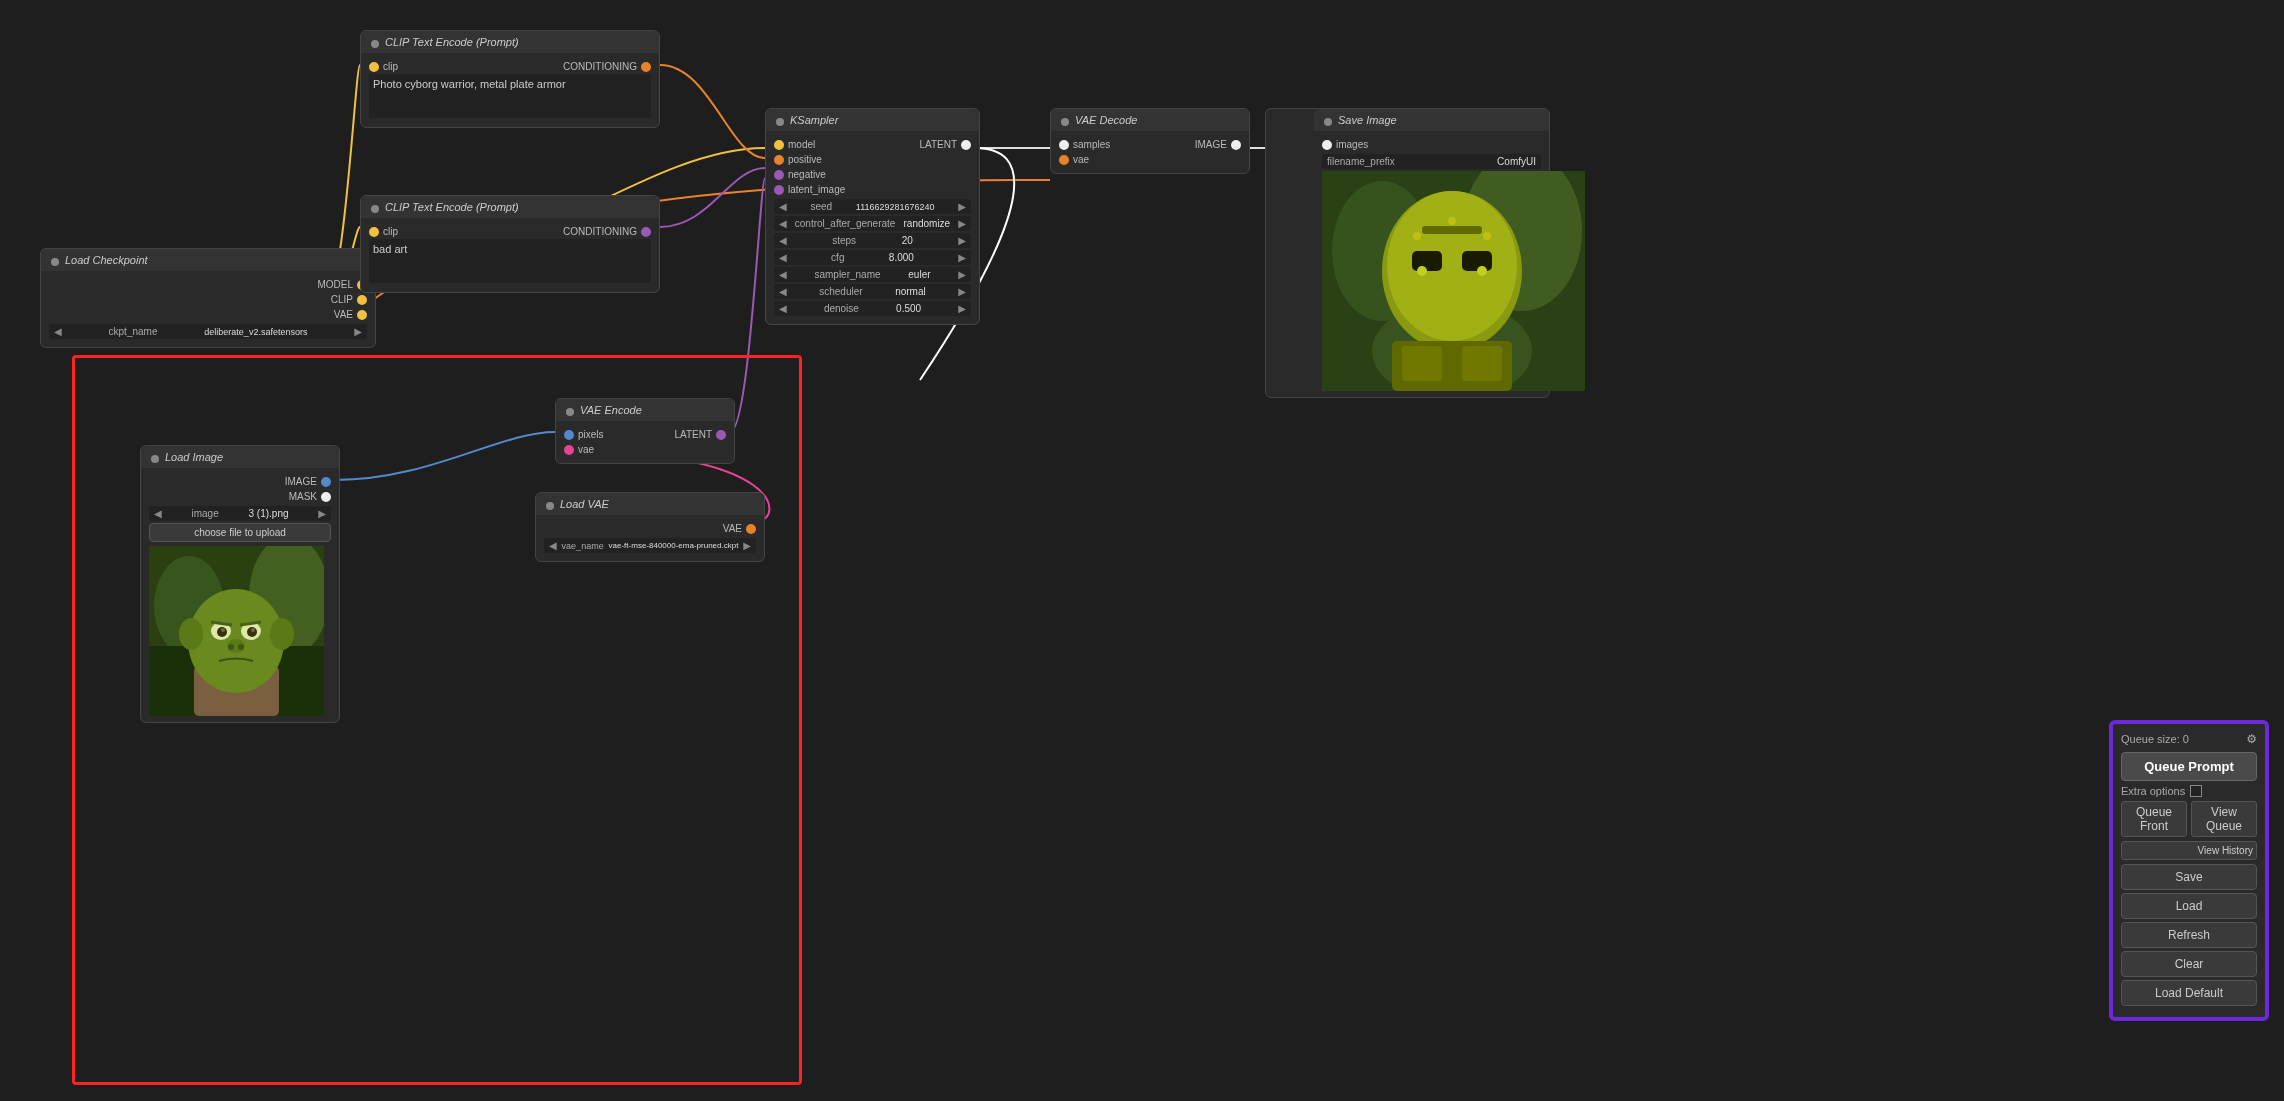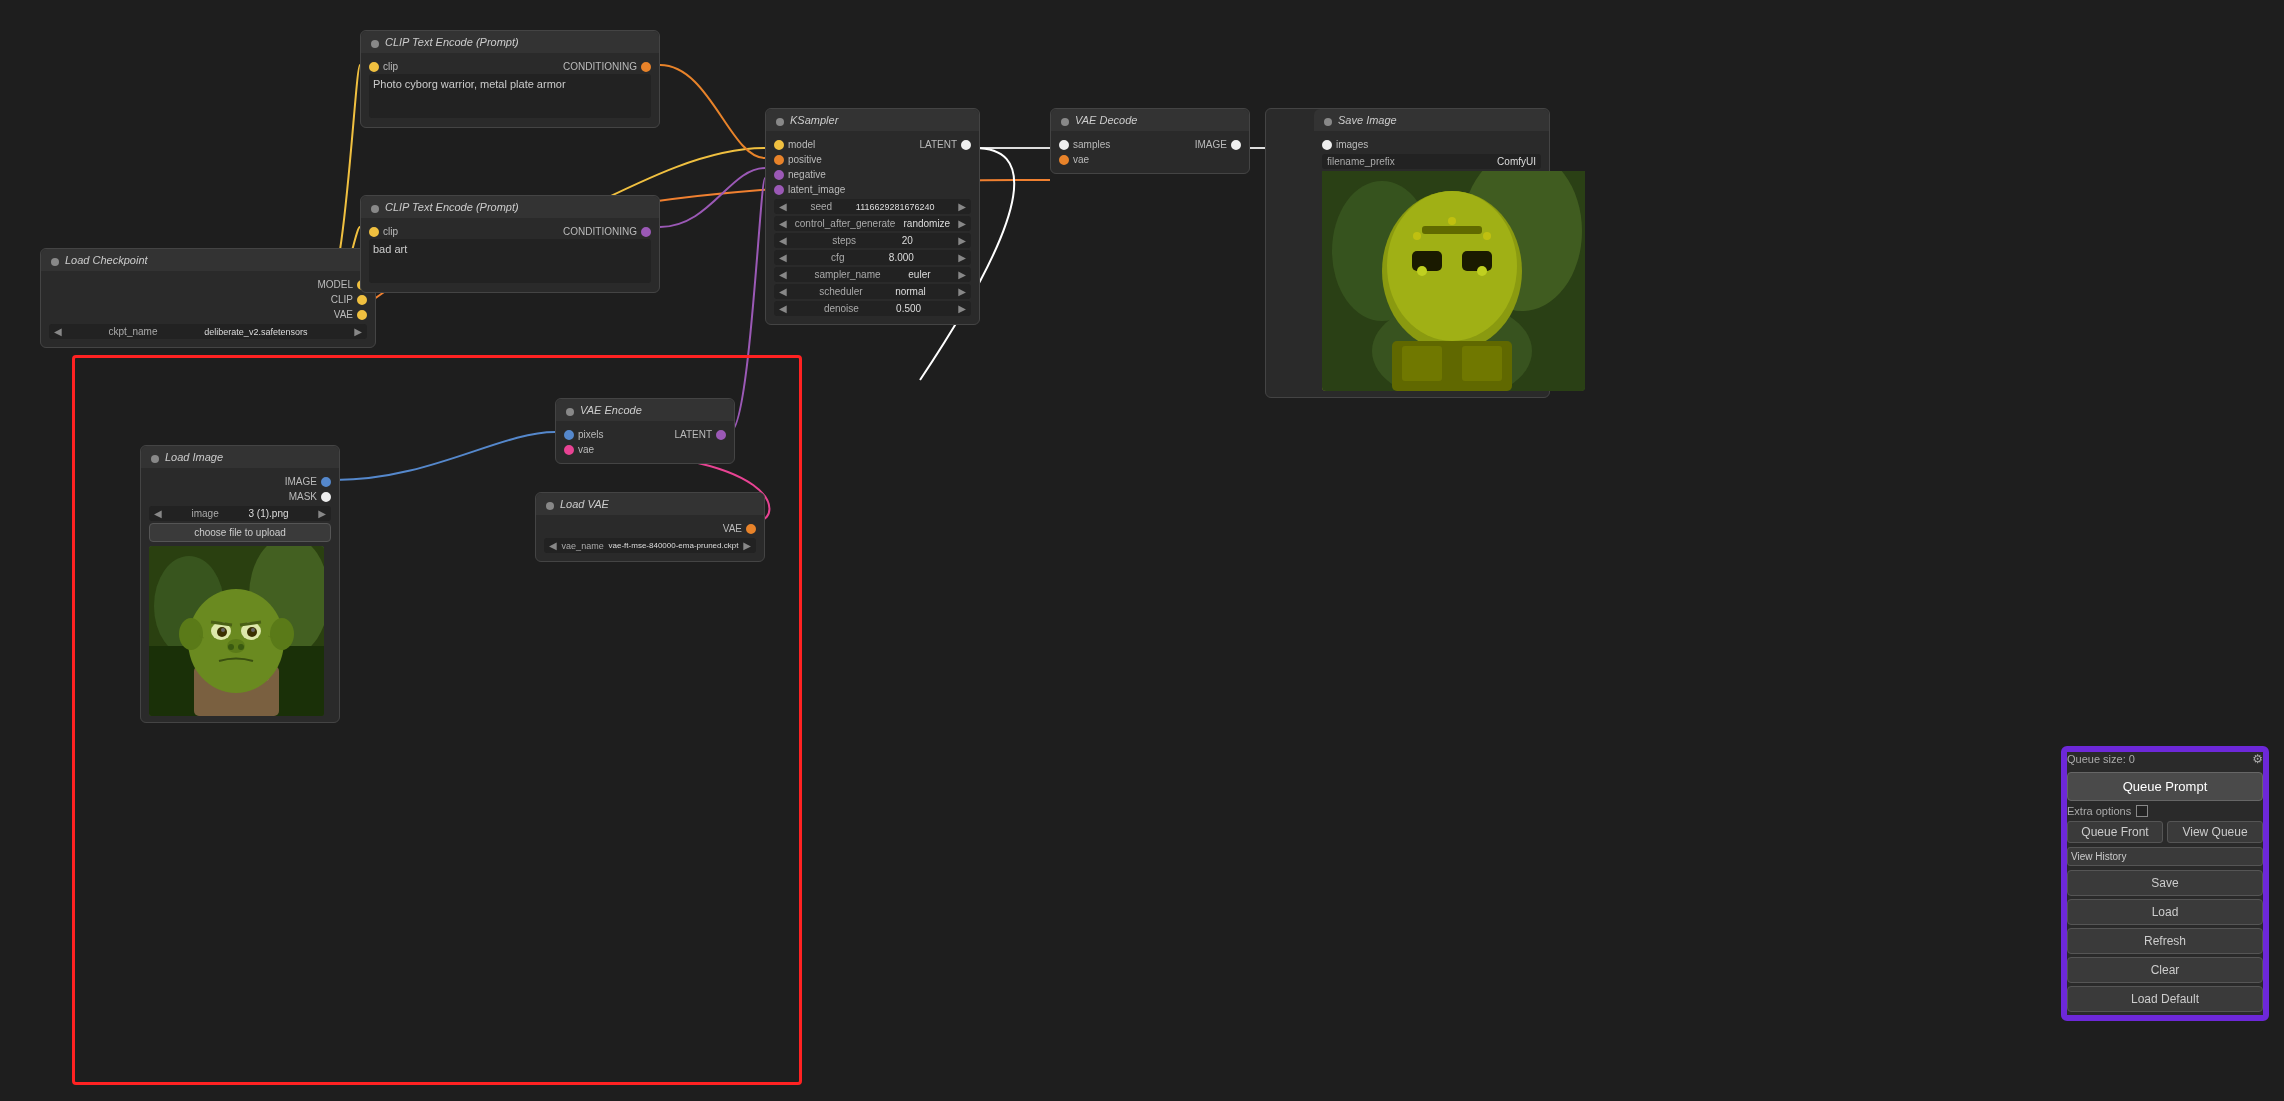--- a/index.html
+++ b/index.html
@@ -149,22 +149,23 @@
       pointer-events: none;
     }
 
     
     .right-panel {
       position: absolute;
       right: 10px;
       bottom: 100px;
       background: #2a2a2a;
       border-radius: 6px;
-      border: 6px solid #6d28d9;
-      width: 208px;
+      border: 4px solid #6d28d9;
+      padding: 8px;
+      width: 160px;
     }
 
     .queue-header {
       display: flex;
       align-items: center;
       justify-content: space-between;
       margin-bottom: 6px;
       font-size: 11px;
       color: #aaa;
     }
@@ -174,20 +175,21 @@
       width: 100%;
       background: #4a4a4a;
       border: 1px solid #666;
       border-radius: 4px;
       color: #fff;
       font-size: 13px;
       padding: 6px;
       margin-bottom: 4px;
       cursor: pointer;
       text-align: center;
+      font-weight: bold;
     }
 
     .extra-options-row {
       display: flex;
       align-items: center;
       gap: 5px;
       font-size: 11px;
       color: #aaa;
       margin-bottom: 4px;
     }
@@ -228,21 +230,21 @@
       display: block;
       width: 100%;
       background: #3a3a3a;
       border: 1px solid #555;
       border-radius: 3px;
       color: #ccc;
       font-size: 10px;
       padding: 3px;
       margin-bottom: 4px;
       cursor: pointer;
-      text-align: left;
+      text-align: right;
     }
 
     
     .shrek-image {
       width: 175px;
       height: 170px;
       background: linear-gradient(135deg, #3a5c2a 0%, #2a4a1a 30%, #4a7030 50%, #1a3010 100%);
       border-radius: 3px;
       position: relative;
       overflow: hidden;

